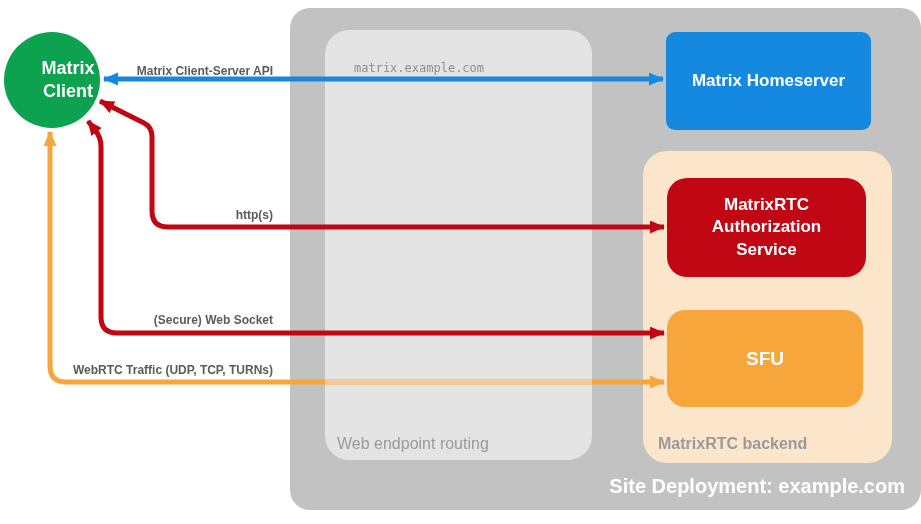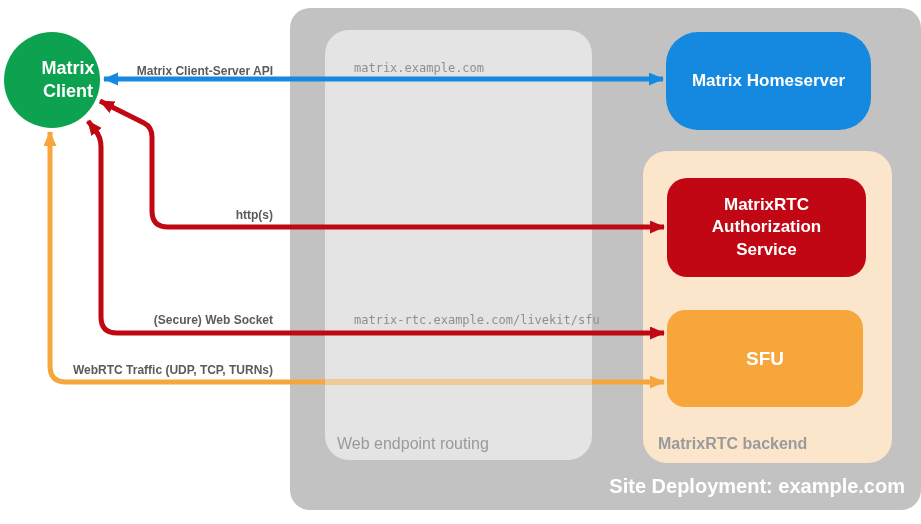--- a/index.html
+++ b/index.html
@@ -58,21 +58,21 @@
   .node{
     position:absolute;z-index:4;display:flex;align-items:center;justify-content:center;
     text-align:center;color:var(--white);font-weight:bold;
   }
   .client-circle{
     left:4px;top:32px;width:96px;height:96px;border-radius:50%;
     background:var(--green);font-size:18px;line-height:1.3;
   }
   .client-circle span{width:64px;margin-left:32px;}
   .homeserver{
-    left:666px;top:32px;width:205px;height:98px;border-radius:32px;
+    left:666px;top:32px;width:205px;height:98px;border-radius:9px;
     background:var(--blue);font-size:17px;
   }
   .auth{
     left:667px;top:178px;width:199px;height:99px;border-radius:20px;
     background:var(--red);font-size:17px;line-height:1.3;
   }
   .auth span{width:150px;}
   .sfu{
     left:667px;top:310px;width:196px;height:97px;border-radius:18px;
     background:var(--orange);font-size:19px;
@@ -88,21 +88,20 @@
 
   <div class="routing-box">
     <div class="routing-label">Web endpoint routing</div>
   </div>
 
   <div class="backend-box">
     <div class="backend-label">MatrixRTC backend</div>
   </div>
 
   <div class="route r1">matrix.example.com</div>
-  <div class="route r3">matrix-rtc.example.com/livekit/sfu</div>
 
   <svg class="wires" width="921" height="524" viewBox="0 0 921 524">
     <defs>
       <marker id="ah-blue" markerUnits="userSpaceOnUse" markerWidth="16" markerHeight="14" refX="14" refY="6.5" orient="auto-start-reverse">
         <path d="M0,0 L15,6.5 L0,13 Z" class="f-blue"></path>
       </marker>
       <marker id="ah-red" markerUnits="userSpaceOnUse" markerWidth="16" markerHeight="14" refX="14" refY="6.5" orient="auto-start-reverse">
         <path d="M0,0 L15,6.5 L0,13 Z" class="f-red"></path>
       </marker>
       <marker id="ah-orange" markerUnits="userSpaceOnUse" markerWidth="16" markerHeight="14" refX="14" refY="6.5" orient="auto-start-reverse">

